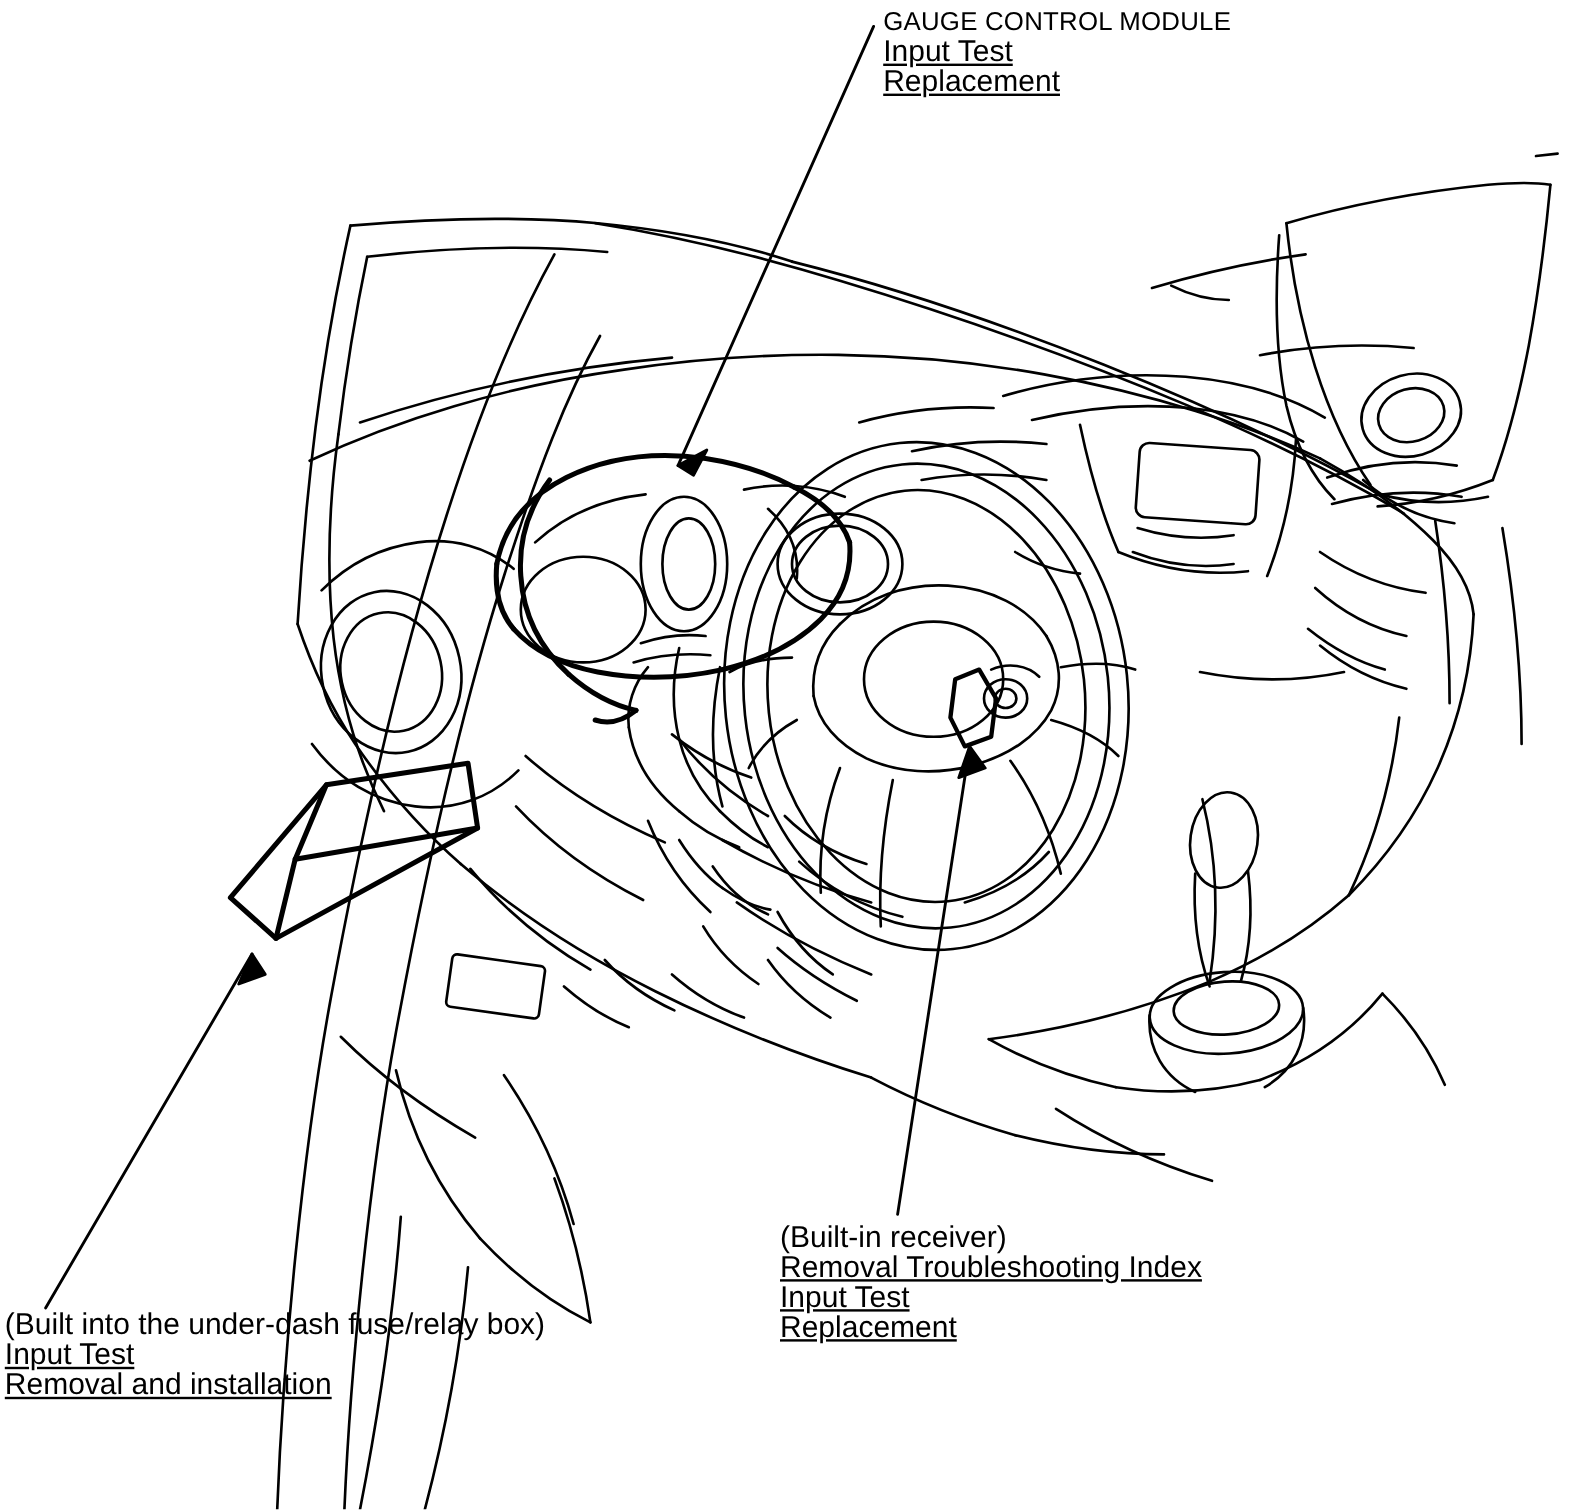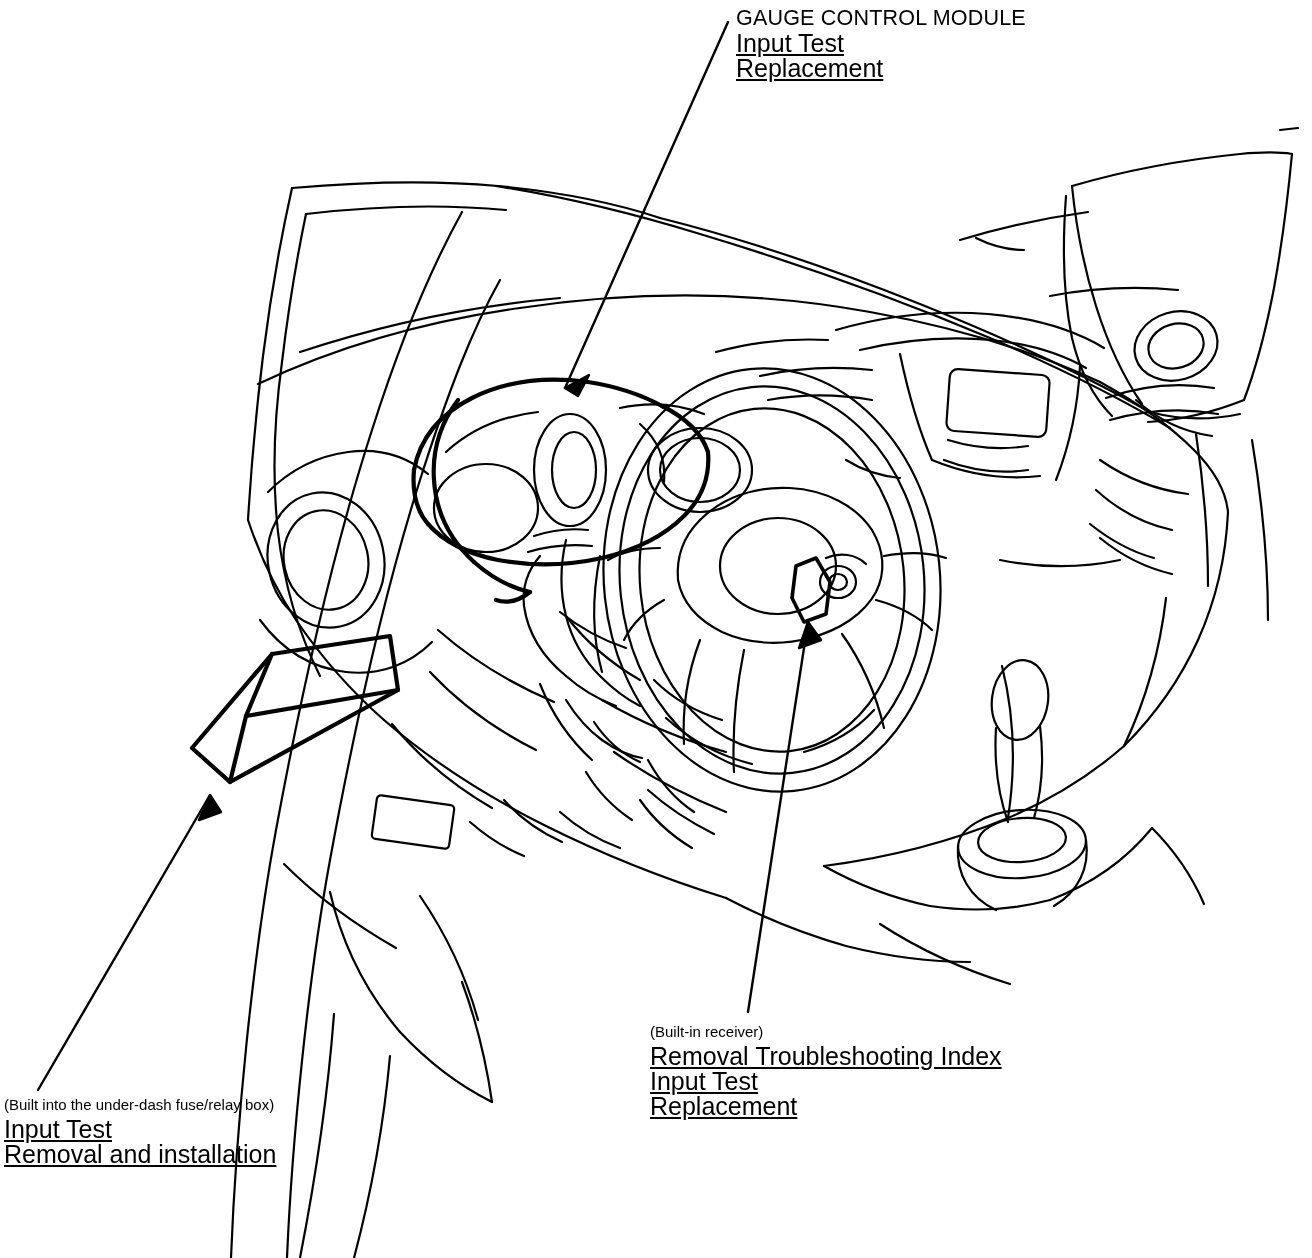--- a/index.html
+++ b/index.html
@@ -31,21 +31,21 @@
     line-height: 25px;
     white-space: nowrap;
   }
   .callout .title {
     display: block;
     font-size: 21.5px;
     letter-spacing: 0.2px;
   }
   .callout .sub {
     display: block;
-    font-size: 15px;
+    font-size: 25px;
   }
   .callout .link {
     display: block;
     font-size: 25px;
     text-decoration: underline;
     text-underline-offset: 2px;
   }
   #callout-gauge {
     left: 736px;
     top: 6px;

